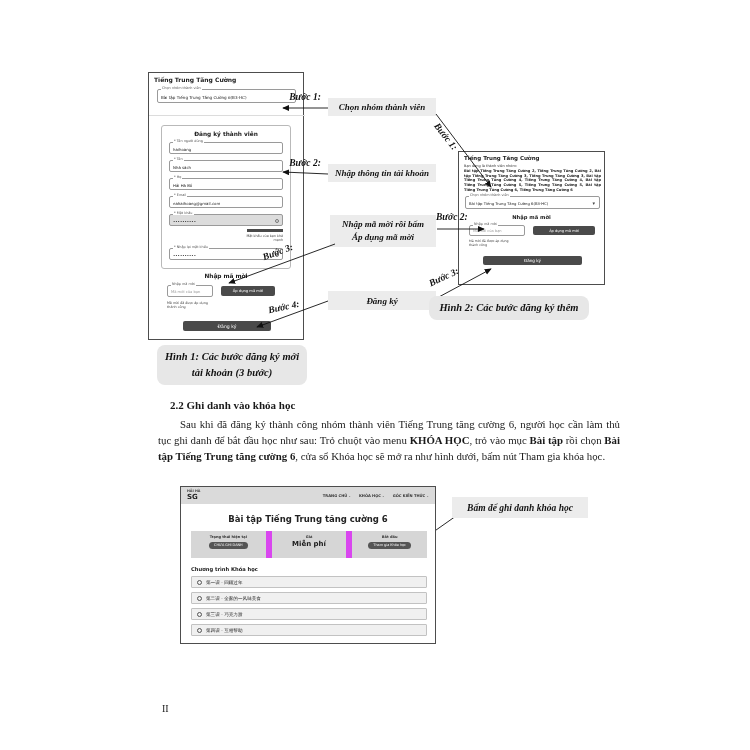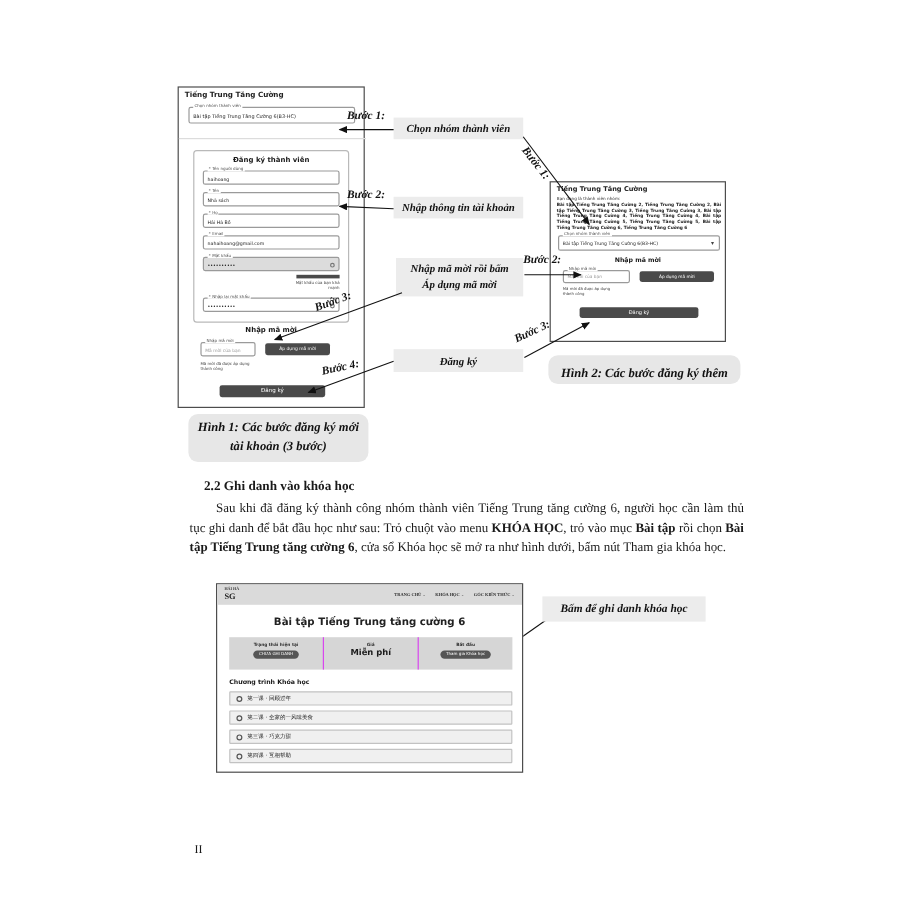--- a/index.html
+++ b/index.html
@@ -27,27 +27,27 @@
   .steplbl { position:absolute; font:italic bold 9.5px "Liberation Serif", serif;
              color:#111; white-space:nowrap; text-align:center; }
   .eye { display:inline-block; width:4px; height:4px; border:1px solid #777; border-radius:50%;
          position:absolute; right:3px; top:4px; }
   .serif { font-family:"Liberation Serif", serif; }
   .center { text-align:center; width:100%; }
   .hint { color:#444; line-height:1.3; }
   svg.overlay { position:absolute; left:0; top:0; pointer-events:none; }
   
   .hdrbar { position:absolute; left:0; top:0; width:100%; height:17px; background:#dadada;
-            display:flex; justify-content:space-between; align-items:center; padding:0 6px;font-family:Liberation Serif, serif; }
+            display:flex; justify-content:space-between; align-items:center; padding:0 6px; }
   .nav { display:flex; gap:8px; font-size:3.7px; font-weight:bold; color:#333; }
   .nav .it { display:flex; align-items:center; gap:1px; }
   .nav .caret { font-size:3.2px; color:#555; }
   .infobar { position:absolute; background:#d6d6d6; display:flex; }
   .infocol { flex:1; display:flex; flex-direction:column; align-items:center; padding-top:4px; }
-  .infocol + .infocol { border-left:1px solid #d946ef; }
+  .infocol + .infocol { border-left:6px solid #d946ef; }
   .collbl { font-size:3.6px; font-weight:bold; color:#333; }
   .pill { background:#555; color:#fff; font-size:3.4px; border-radius:5px;
           padding:1.5px 5px; margin-top:2.5px; white-space:nowrap; }
   .price { font-size:7px; font-weight:bold; margin-top:1px; }
   .lessonrow { position:absolute; left:10px; width:236px; height:12px; background:#f0f0f0;
                border:1px solid #c2c2c2; border-radius:1px; display:flex; align-items:center;
                padding-left:5px; }
   .radio { width:5px; height:5px; border:1px solid #555; border-radius:50%; flex:none; }
   .lessontxt { font-size:4.6px; margin-left:4px; color:#222; white-space:nowrap; }
 </style>
@@ -176,21 +176,21 @@
   <div class="steplbl" style="left:262px; top:247px; transform:rotate(-20deg);">Bước 3:</div>
   <div class="steplbl" style="left:268px; top:302px; transform:rotate(-12deg);">Bước 4:</div>
   <div class="steplbl" style="left:440px; top:121px; transform:rotate(52deg); transform-origin:left top;">Bước 1:</div>
   <div class="steplbl" style="left:436px; top:212px;">Bước 2:</div>
   <div class="steplbl" style="left:428px; top:272px; transform:rotate(-25deg);">Bước 3:</div>
 
   <div class="cap" style="left:157px; top:345px; width:150px; height:40px;text-align:center;">
     <div>Hình 1: Các bước đăng ký mới</div>
     <div>tài khoản (3 bước)</div>
   </div>
-  <div class="cap" style="left:457px; top:296px; width:160px; height:24px;justify-content:flex-end;">
+  <div class="cap" style="left:429px; top:296px; width:160px; height:24px;">
     <div>Hình 2: Các bước đăng ký thêm</div>
   </div>
 
   <div class="abs serif" style="left:148px; top:399px; width:462px; font-size:11px; font-weight:bold; padding-left:22px;">2.2 Ghi danh vào khóa học</div>
   <div class="abs serif" style="left:158px; top:416px; width:462px; font-size:10.8px; line-height:16px; text-align:justify; text-indent:22px;">
     <span>Sau khi đã đăng ký thành công nhóm thành viên Tiếng Trung tăng cường 6, người học cần làm thủ tục ghi danh để bắt đầu học như sau: Trỏ chuột vào menu </span><span style="font-weight:bold;">KHÓA HỌC</span><span>, trỏ vào mục </span><span style="font-weight:bold;">Bài tập</span><span> rồi chọn </span><span style="font-weight:bold;">Bài tập Tiếng Trung tăng cường 6</span><span>, cửa sổ Khóa học sẽ mở ra như hình dưới, bấm nút Tham gia khóa học.</span>
   </div>
 
   <div class="shot" style="left:180px; top:486px; width:256px; height:158px;">
     <div class="hdrbar">

